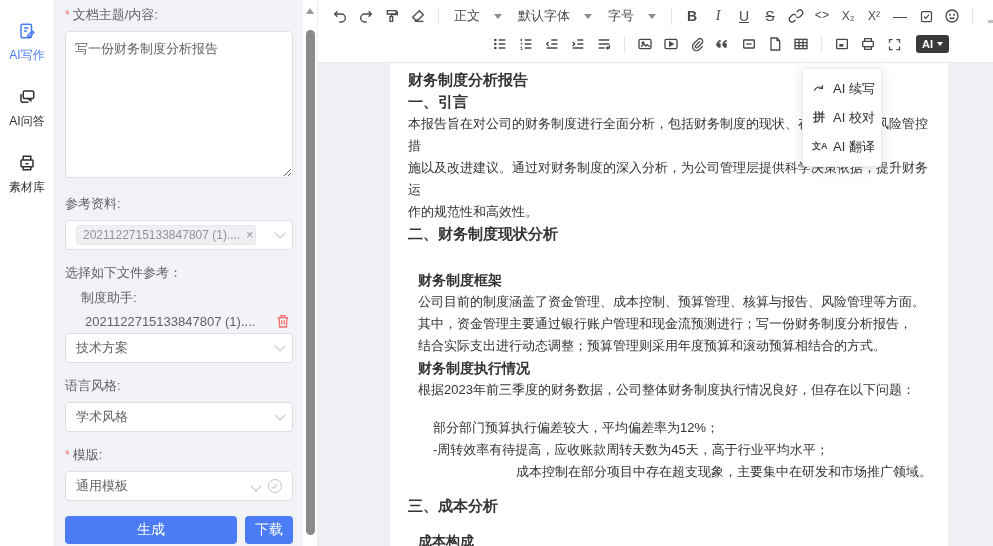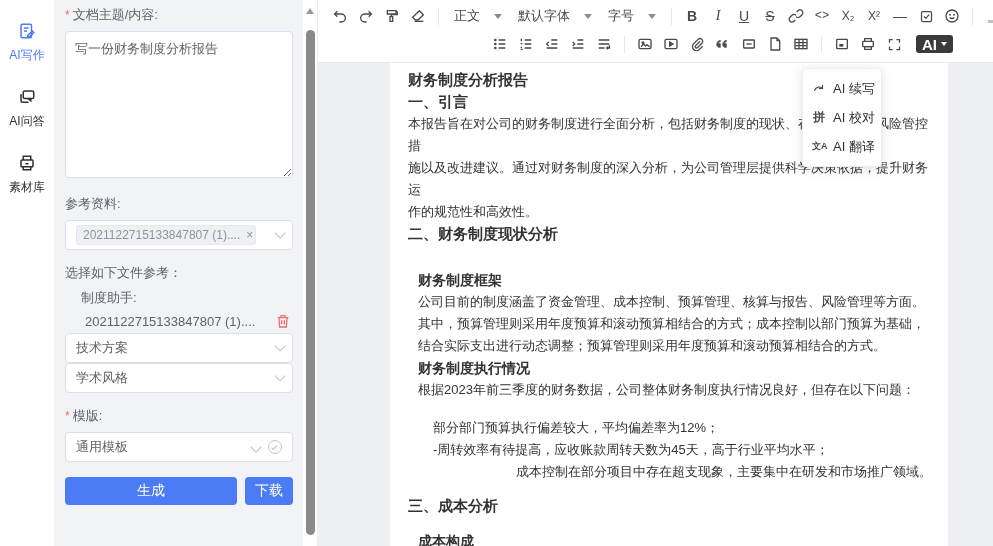--- a/index.html
+++ b/index.html
@@ -71,21 +71,21 @@
   .tb.txt { font-weight:bold; }
   .tb-sep { width:1px; height:17px; background:#e3e5e8; margin:0 6px; flex:0 0 1px; }
   .tb-dd { height:24px; border:none; background:transparent; display:flex; align-items:center;
     gap:14px; padding:0 7px; font-size:13px; color:#4a4a4a; cursor:pointer; border-radius:3px;
     font-family:inherit; white-space:nowrap; }
   .caret { width:0; height:0; border-left:4px solid transparent; border-right:4px solid transparent;
     border-top:5px solid #8c8c8c; }
   .color-tool { position:relative; display:flex; flex-direction:column; align-items:center; }
   .color-bar { width:14px; height:3px; background:#bfbfbf; margin-top:-2px; }
   .ai-btn { margin-left:8px; background:#3a3a3a; color:#fff; border:none; border-radius:3px;
-    height:18px; padding:0 6px; display:flex; align-items:center; gap:4px; font-size:15px;
+    height:18px; padding:0 6px; display:flex; align-items:center; gap:4px; font-size:11px;
     font-weight:bold; cursor:pointer; font-family:inherit; }
   .ai-btn .caret { border-top-color:#fff; border-left-width:3px; border-right-width:3px;
     border-top-width:4px; }
 
   
   .canvas { flex:1; padding-left:72px; overflow:hidden; }
   .page { width:558px; height:100%; background:#fff; padding:6px 16px 0 18px;
     color:#333; }
   .doc-title { font-size:15px; font-weight:bold; line-height:22px; }
   .doc-h1 { font-size:15px; font-weight:bold; line-height:22px; }
@@ -165,20 +165,21 @@
             <path d="M6 7l1 14h10l1-14"></path>
             <path d="M10 11v6M14 11v6"></path>
         </svg></span>
     </div>
 
     <div class="sel">
       <span>技术方案</span>
       <span class="chev"></span>
     </div>
 
+    <div class="field-label mt14">语言风格:</div>
     <div class="sel">
       <span>学术风格</span>
       <span class="chev"></span>
     </div>
 
     <div class="field-label mt14">
       <span class="req">*</span><span>模版:</span>
     </div>
     <div class="sel">
       <span>通用模板</span>
@@ -399,21 +400,21 @@
             <div>作的规范性和高效性。</div>
           </div>
           <div class="doc-h1" style="margin-bottom: 24px;">
             <div>二、财务制度现状分析</div>
           </div>
           <div class="doc-h2">
             <div>财务制度框架</div>
           </div>
           <div class="doc-p indent1">
             <div>公司目前的制度涵盖了资金管理、成本控制、预算管理、核算与报告、风险管理等方面。</div>
-            <div>其中，预算管理则采用年度预算和滚动预算相结合的方式；成本控制以部门预算为基础，</div>
+            <div>其中，资金管理主要通过银行账户管理和现金流预测进行；写一份财务制度分析报告，</div>
             <div>结合实际支出进行动态调整；预算管理则采用年度预算和滚动预算相结合的方式。</div>
           </div>
           <div class="doc-h2">
             <div>财务制度执行情况</div>
           </div>
           <div class="doc-p indent1" style="margin-bottom: 16px;">
             <div>根据2023年前三季度的财务数据，公司整体财务制度执行情况良好，但存在以下问题：</div>
           </div>
           <div class="doc-p indent2">
             <div>部分部门预算执行偏差较大，平均偏差率为12%；</div>

